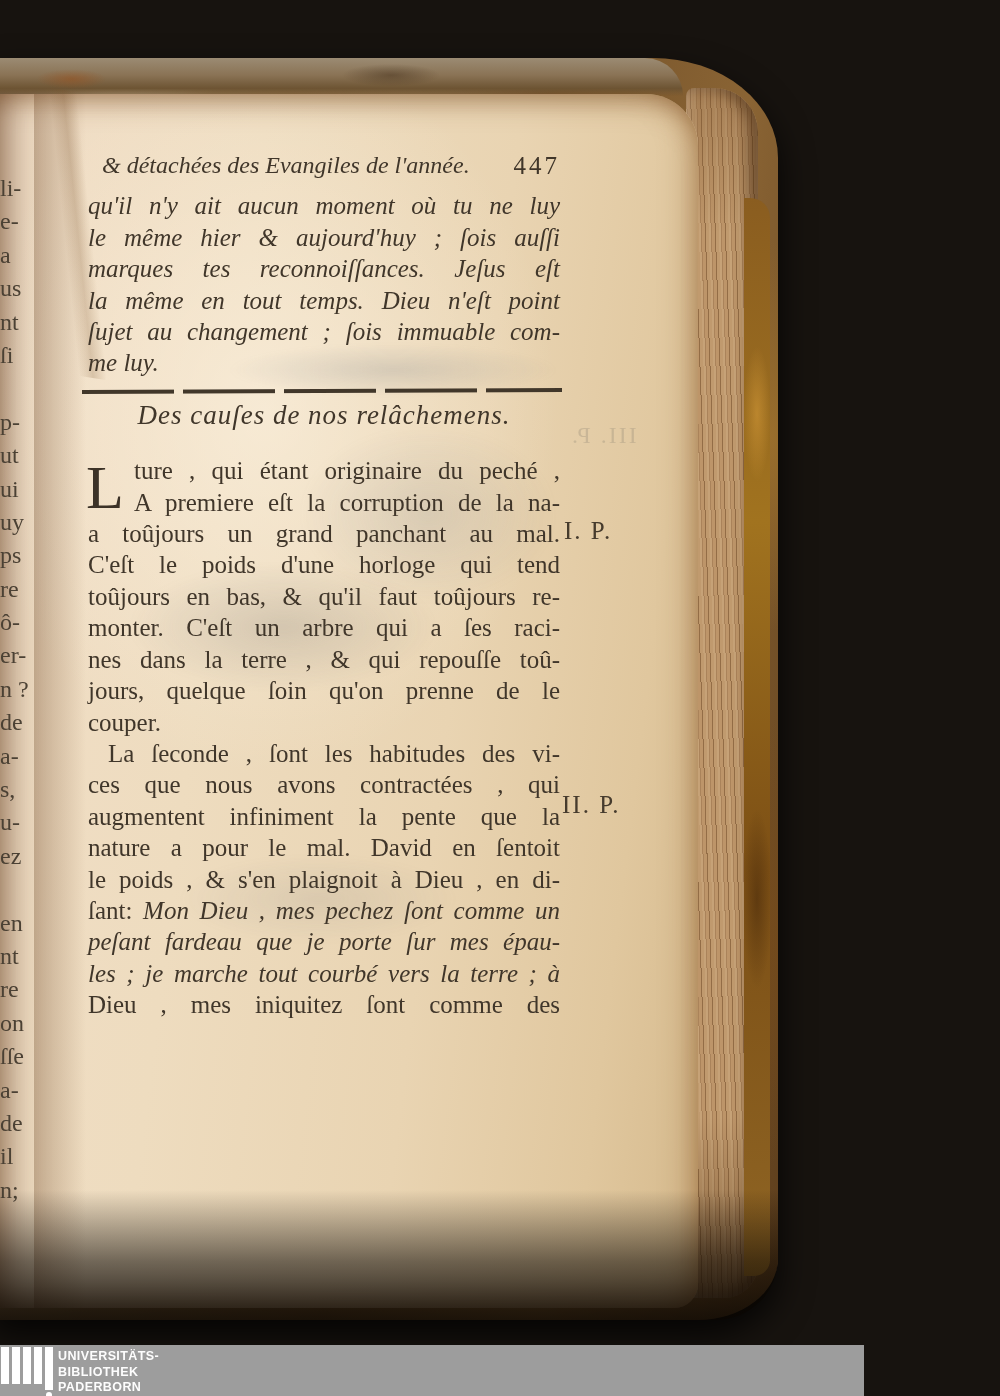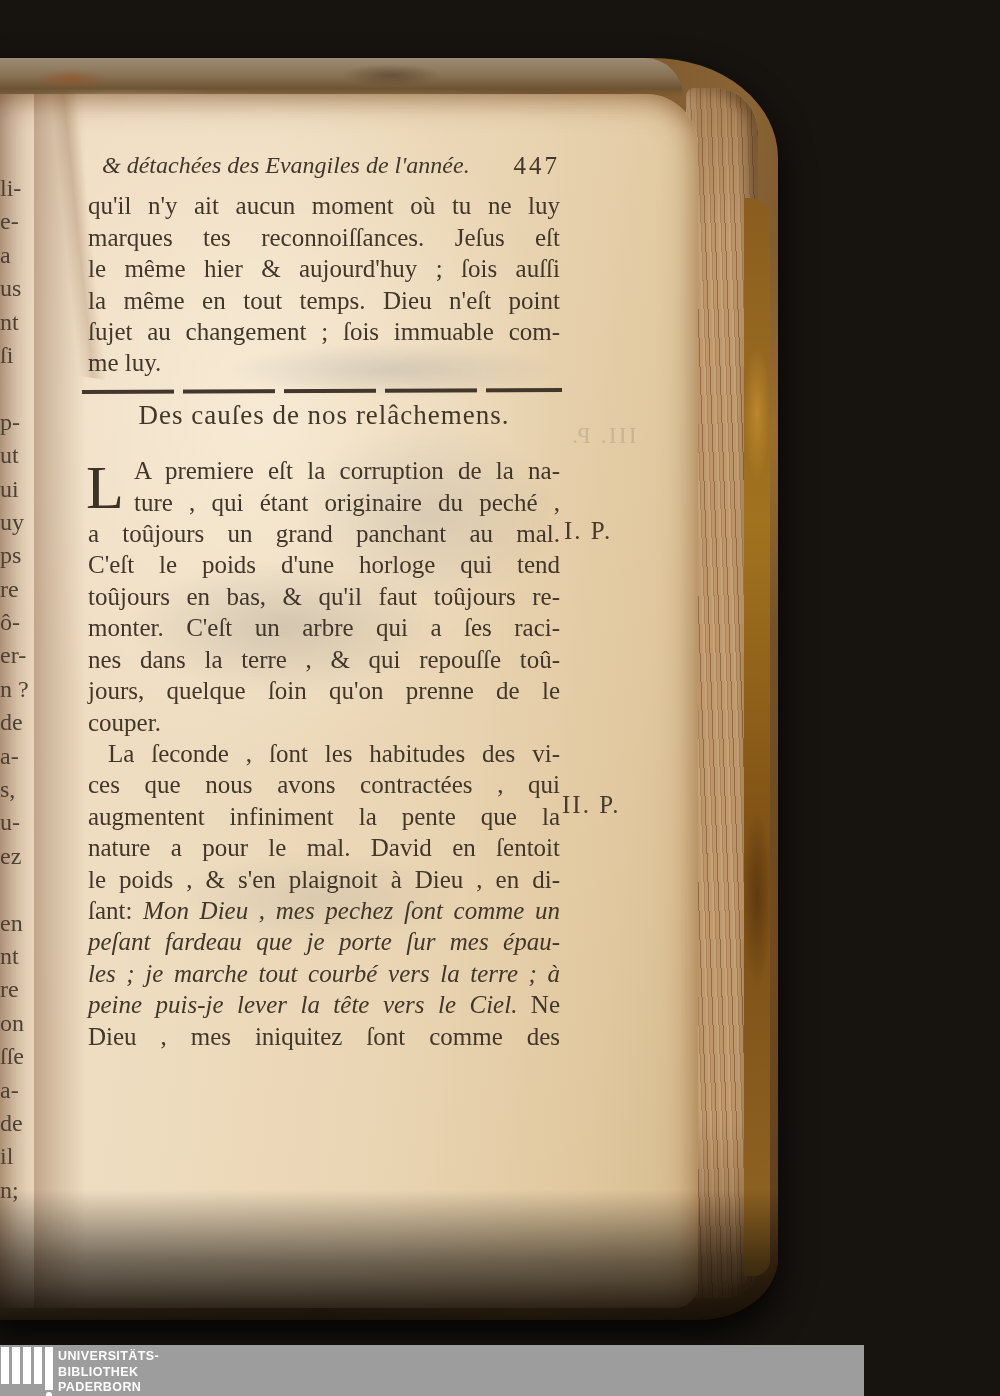--- a/index.html
+++ b/index.html
@@ -60,32 +60,32 @@
     font-size:24px;line-height:33.4px;color:#4b4134;}
   .gfrag{height:33.4px;overflow:visible;white-space:nowrap;}
 
   
   .textblock{position:absolute;left:90px;top:56px;width:472px;
     font-size:25px;line-height:31.4px;color:var(--ink,#40362a);}
   .header-row{display:flex;justify-content:space-between;align-items:flex-end;
     font-style:italic;font-size:24px;padding-left:14px;}
   .pageno{font-style:normal;font-size:25px;letter-spacing:3px;}
   .par{margin:0;}
-  .p-intro{margin-top:9px;}
+  .p-intro{margin-top:9px;font-style:italic;}
   .tline{text-align:justify;text-align-last:justify;white-space:normal;}
   .tline.end{text-align-last:left;}
   .tline.ind{padding-left:20px;}
   .tline.dc{padding-left:46px;}
   .it{font-style:italic;}
   .rule{margin-top:10px;margin-left:-6px;width:480px;height:4px;
     background:repeating-linear-gradient(90deg,#41372a 0 92px,rgba(0,0,0,0) 92px 101px);
     transform:rotate(-0.25deg);}
   .heading{margin-top:17px;text-align:center;text-align-last:center;font-size:28px;
     letter-spacing:5px;color:#3e342a;}
-  .subtitle{margin-top:7px;text-align:center;text-align-last:center;
+  .subtitle{margin-top:7px;text-align:center;text-align-last:center;font-style:italic;
     font-size:27px;letter-spacing:1px;}
   .c1{margin-top:24px;position:relative;}
   .dropcap{position:absolute;left:-2px;top:3px;font-size:62px;line-height:58px;color:#3c3227;}
 
   .mnote{position:absolute;font-size:25px;letter-spacing:2px;color:#463b2d;white-space:nowrap;}
   .mnote1{left:566px;top:423px;}
   .mnote2{left:564px;top:697px;}
   .ghost-note{position:absolute;left:572px;top:328px;font-size:24px;letter-spacing:2px;
     color:#6e6a60;opacity:.22;transform:scaleX(-1);filter:blur(.6px);white-space:nowrap;}
 
@@ -164,54 +164,53 @@
       </div>
 
     <div class="textblock">
       <div class="header-row">
         <span>&amp; détachées des Evangiles de l'année.</span>
         <span class="pageno">447</span>
       </div>
 
       <div class="par p-intro">
           <div class="tline"><span>qu'il n'y ait aucun moment où tu ne luy</span></div>
+          <div class="tline"><span>le même hier &amp; aujourd'huy ; ſois auſſi</span></div>
           <div class="tline"><span>marques tes reconnoiſſances. Jeſus eſt</span></div>
-          <div class="tline"><span>le même hier &amp; aujourd'huy ; ſois auſſi</span></div>
           <div class="tline"><span>la même en tout temps. Dieu n'eſt point</span></div>
           <div class="tline"><span>ſujet au changement ; ſois immuable com-</span></div>
           <div class="tline end"><span>me luy.</span></div>
         </div>
 
       <div class="rule"></div>
 
       <div class="subtitle">Des cauſes de nos relâchemens.</div>
 
       <div class="par c1">
         <span class="dropcap">L</span>
-      <div class="tline dc"><span>A premiere eſt la corruption de la na-</span></div>
-          <div class="tline dc"><span>ture , qui étant originaire du peché ,</span></div>
+      <div class="tline dc"><span>ture , qui étant originaire du peché ,</span></div>
+          <div class="tline dc"><span>A premiere eſt la corruption de la na-</span></div>
           <div class="tline"><span>a toûjours un grand panchant au mal.</span></div>
           <div class="tline"><span>C'eſt le poids d'une horloge qui tend</span></div>
           <div class="tline"><span>toûjours en bas, &amp; qu'il faut toûjours re-</span></div>
           <div class="tline"><span>monter. C'eſt un arbre qui a ſes raci-</span></div>
           <div class="tline"><span>nes dans la terre , &amp; qui repouſſe toû-</span></div>
           <div class="tline"><span>jours, quelque ſoin qu'on prenne de le</span></div>
           <div class="tline end"><span>couper.</span></div>
         </div>
 
       <div class="par">
           <div class="tline ind"><span>La ſeconde , ſont les habitudes des vi-</span></div>
           <div class="tline"><span>ces que nous avons contractées , qui</span></div>
           <div class="tline"><span>augmentent infiniment la pente que la</span></div>
           <div class="tline"><span>nature a pour le mal. David en ſentoit</span></div>
           <div class="tline"><span>le poids , &amp; s'en plaignoit à Dieu , en di-</span></div>
           <div class="tline"><span>ſant: </span><span class="it">Mon Dieu , mes pechez ſont comme un</span></div>
           <div class="tline"><span class="it">peſant fardeau que je porte ſur mes épau-</span></div>
           <div class="tline"><span class="it">les ; je marche tout courbé vers la terre ; à</span></div>
-          <div class="tline"><span class="it">peine puis-je lever la tête vers le Ciel.</span><span> Ne</span></div>
           <div class="tline"><span>Dieu , mes iniquitez ſont comme des</span></div>
         </div>
     </div>
 
     <div class="mnote mnote1">I. P.</div>
     <div class="mnote mnote2">II. P.</div>
     <div class="ghost-note">III. P.</div>
   </div>
 </div>
 

